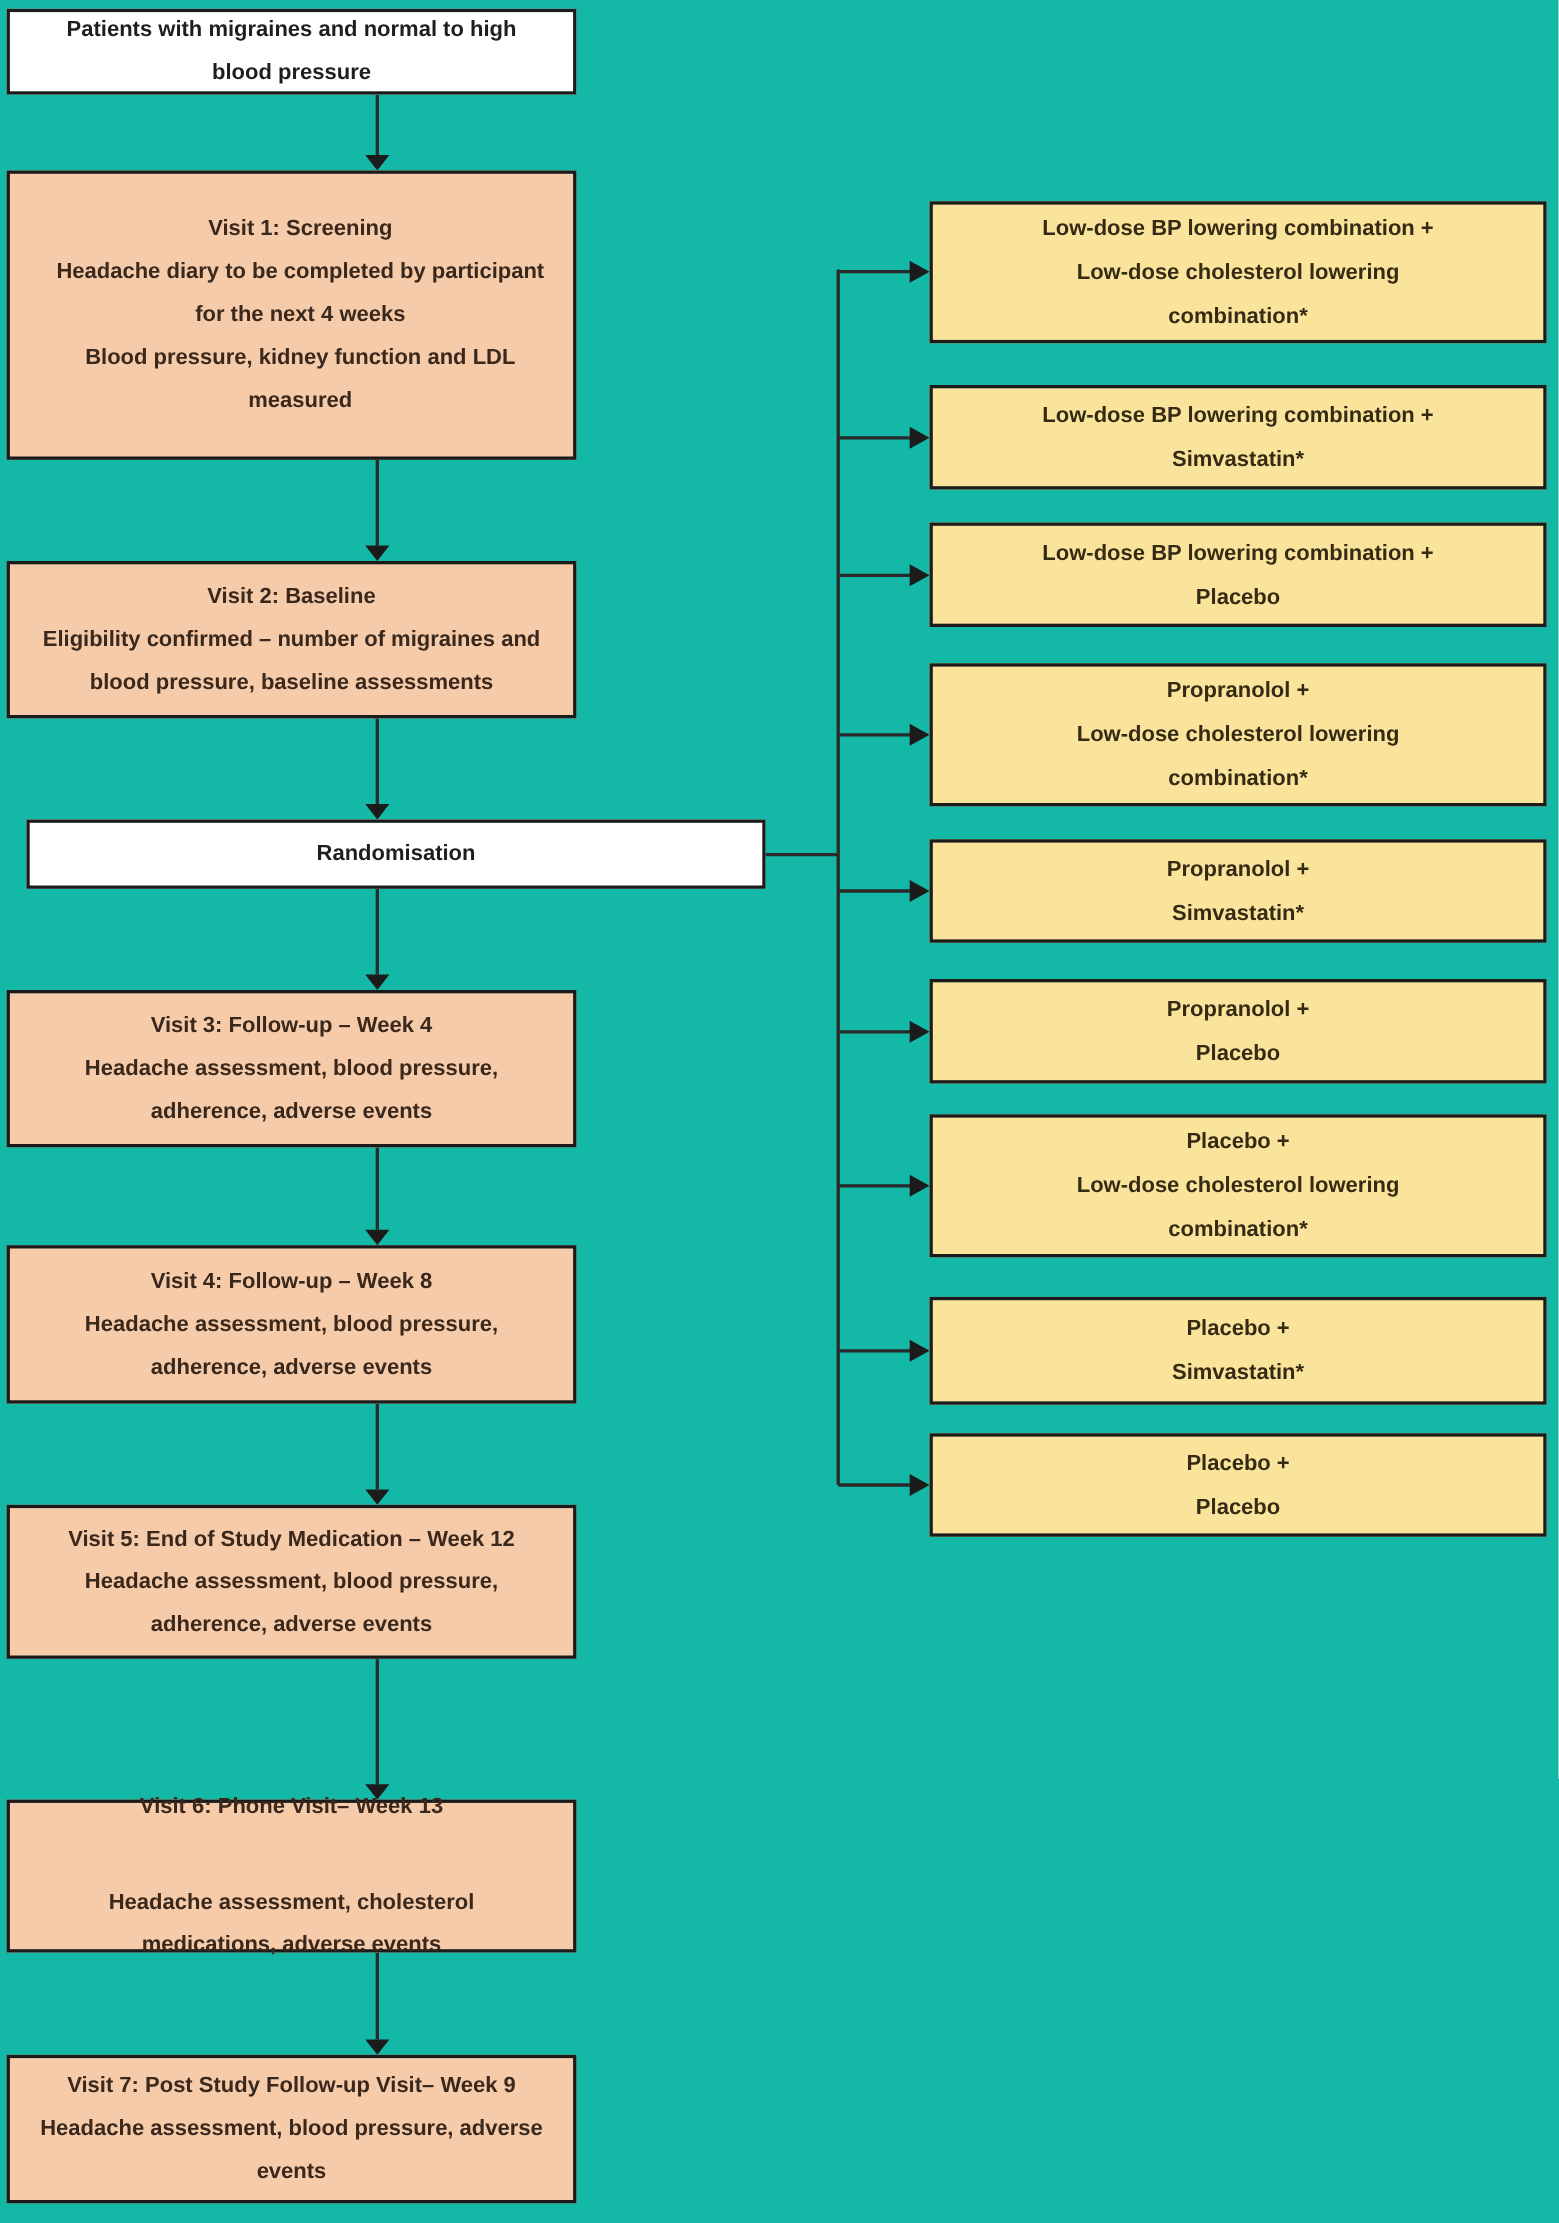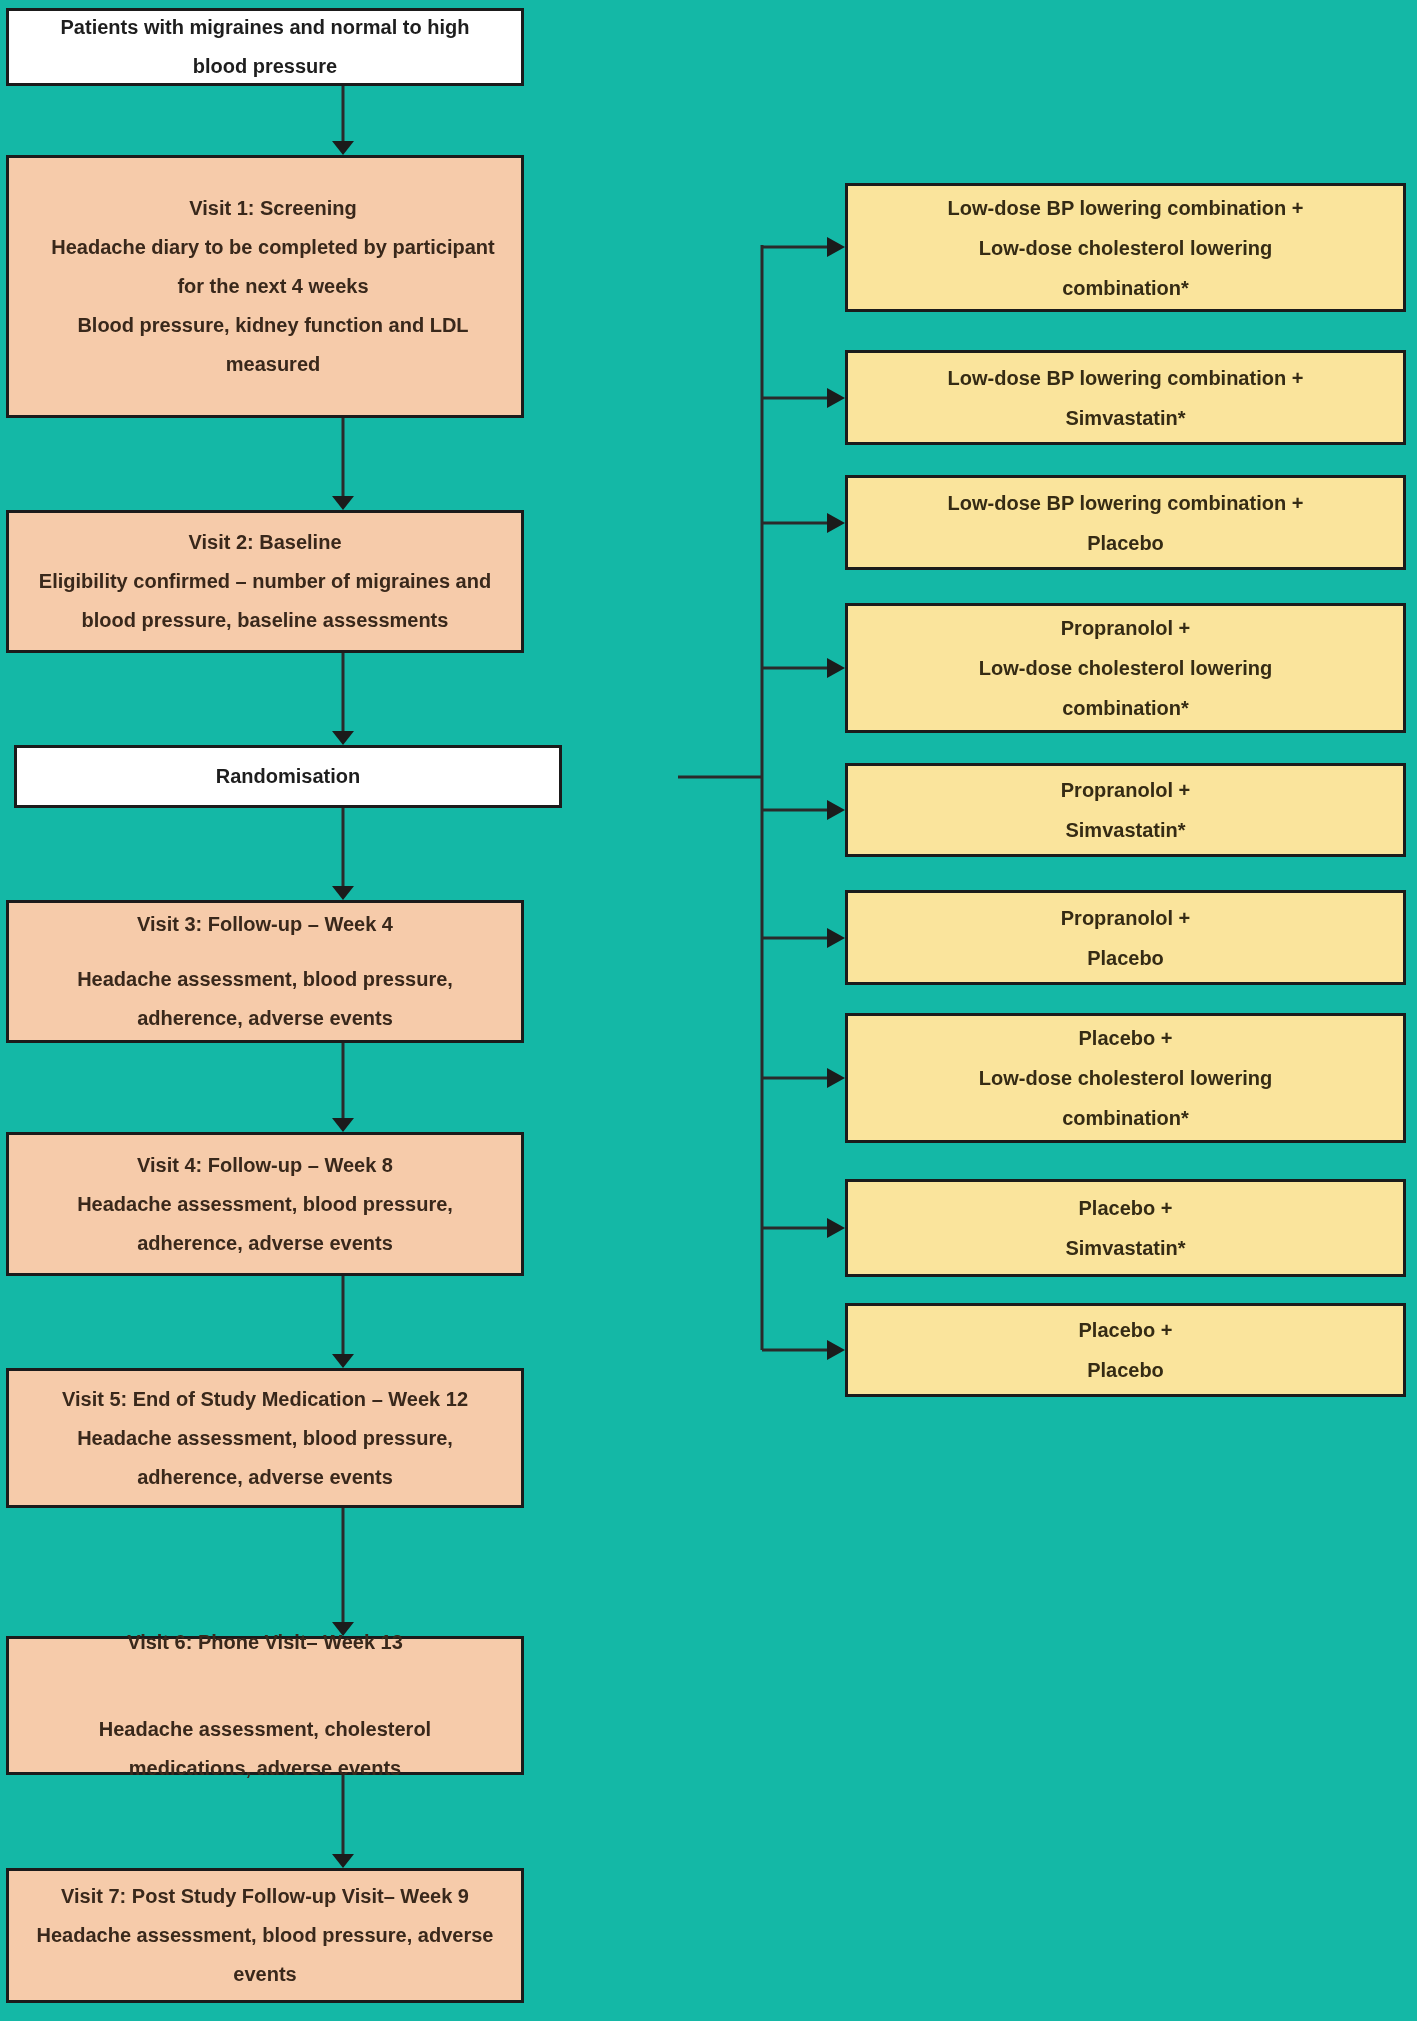--- a/index.html
+++ b/index.html
@@ -127,25 +127,25 @@
 Blood pressure, kidney function and LDL
 measured</div>
   </div>
 
   <div class="box box-salmon left" style="left:6px;top:510px;width:518px;height:143px;">
     <div class="box-title">Visit 2: Baseline</div>
     <div class="box-body">Eligibility confirmed – number of migraines and
 blood pressure, baseline assessments</div>
   </div>
 
-  <div class="box box-white left" style="left:14px;top:745px;width:548px;height:63px;text-align:right;">
+  <div class="box box-white left" style="left:24px;top:745px;width:672px;height:63px;text-align:right;">
     <div class="box-text rand-label">Randomisation</div>
   </div>
 
-  <div class="box box-salmon left" style="left:6px;top:900px;width:518px;height:143px;justify-content:space-between;">
+  <div class="box box-salmon left" style="left:6px;top:900px;width:518px;height:143px;">
     <div class="box-title">Visit 3: Follow-up – Week 4</div>
     <div class="box-body">Headache assessment, blood pressure,
 adherence, adverse events</div>
   </div>
 
   <div class="box box-salmon left" style="left:6px;top:1132px;width:518px;height:144px;">
     <div class="box-title">Visit 4: Follow-up – Week 8</div>
     <div class="box-body">Headache assessment, blood pressure,
 adherence, adverse events</div>
   </div>

